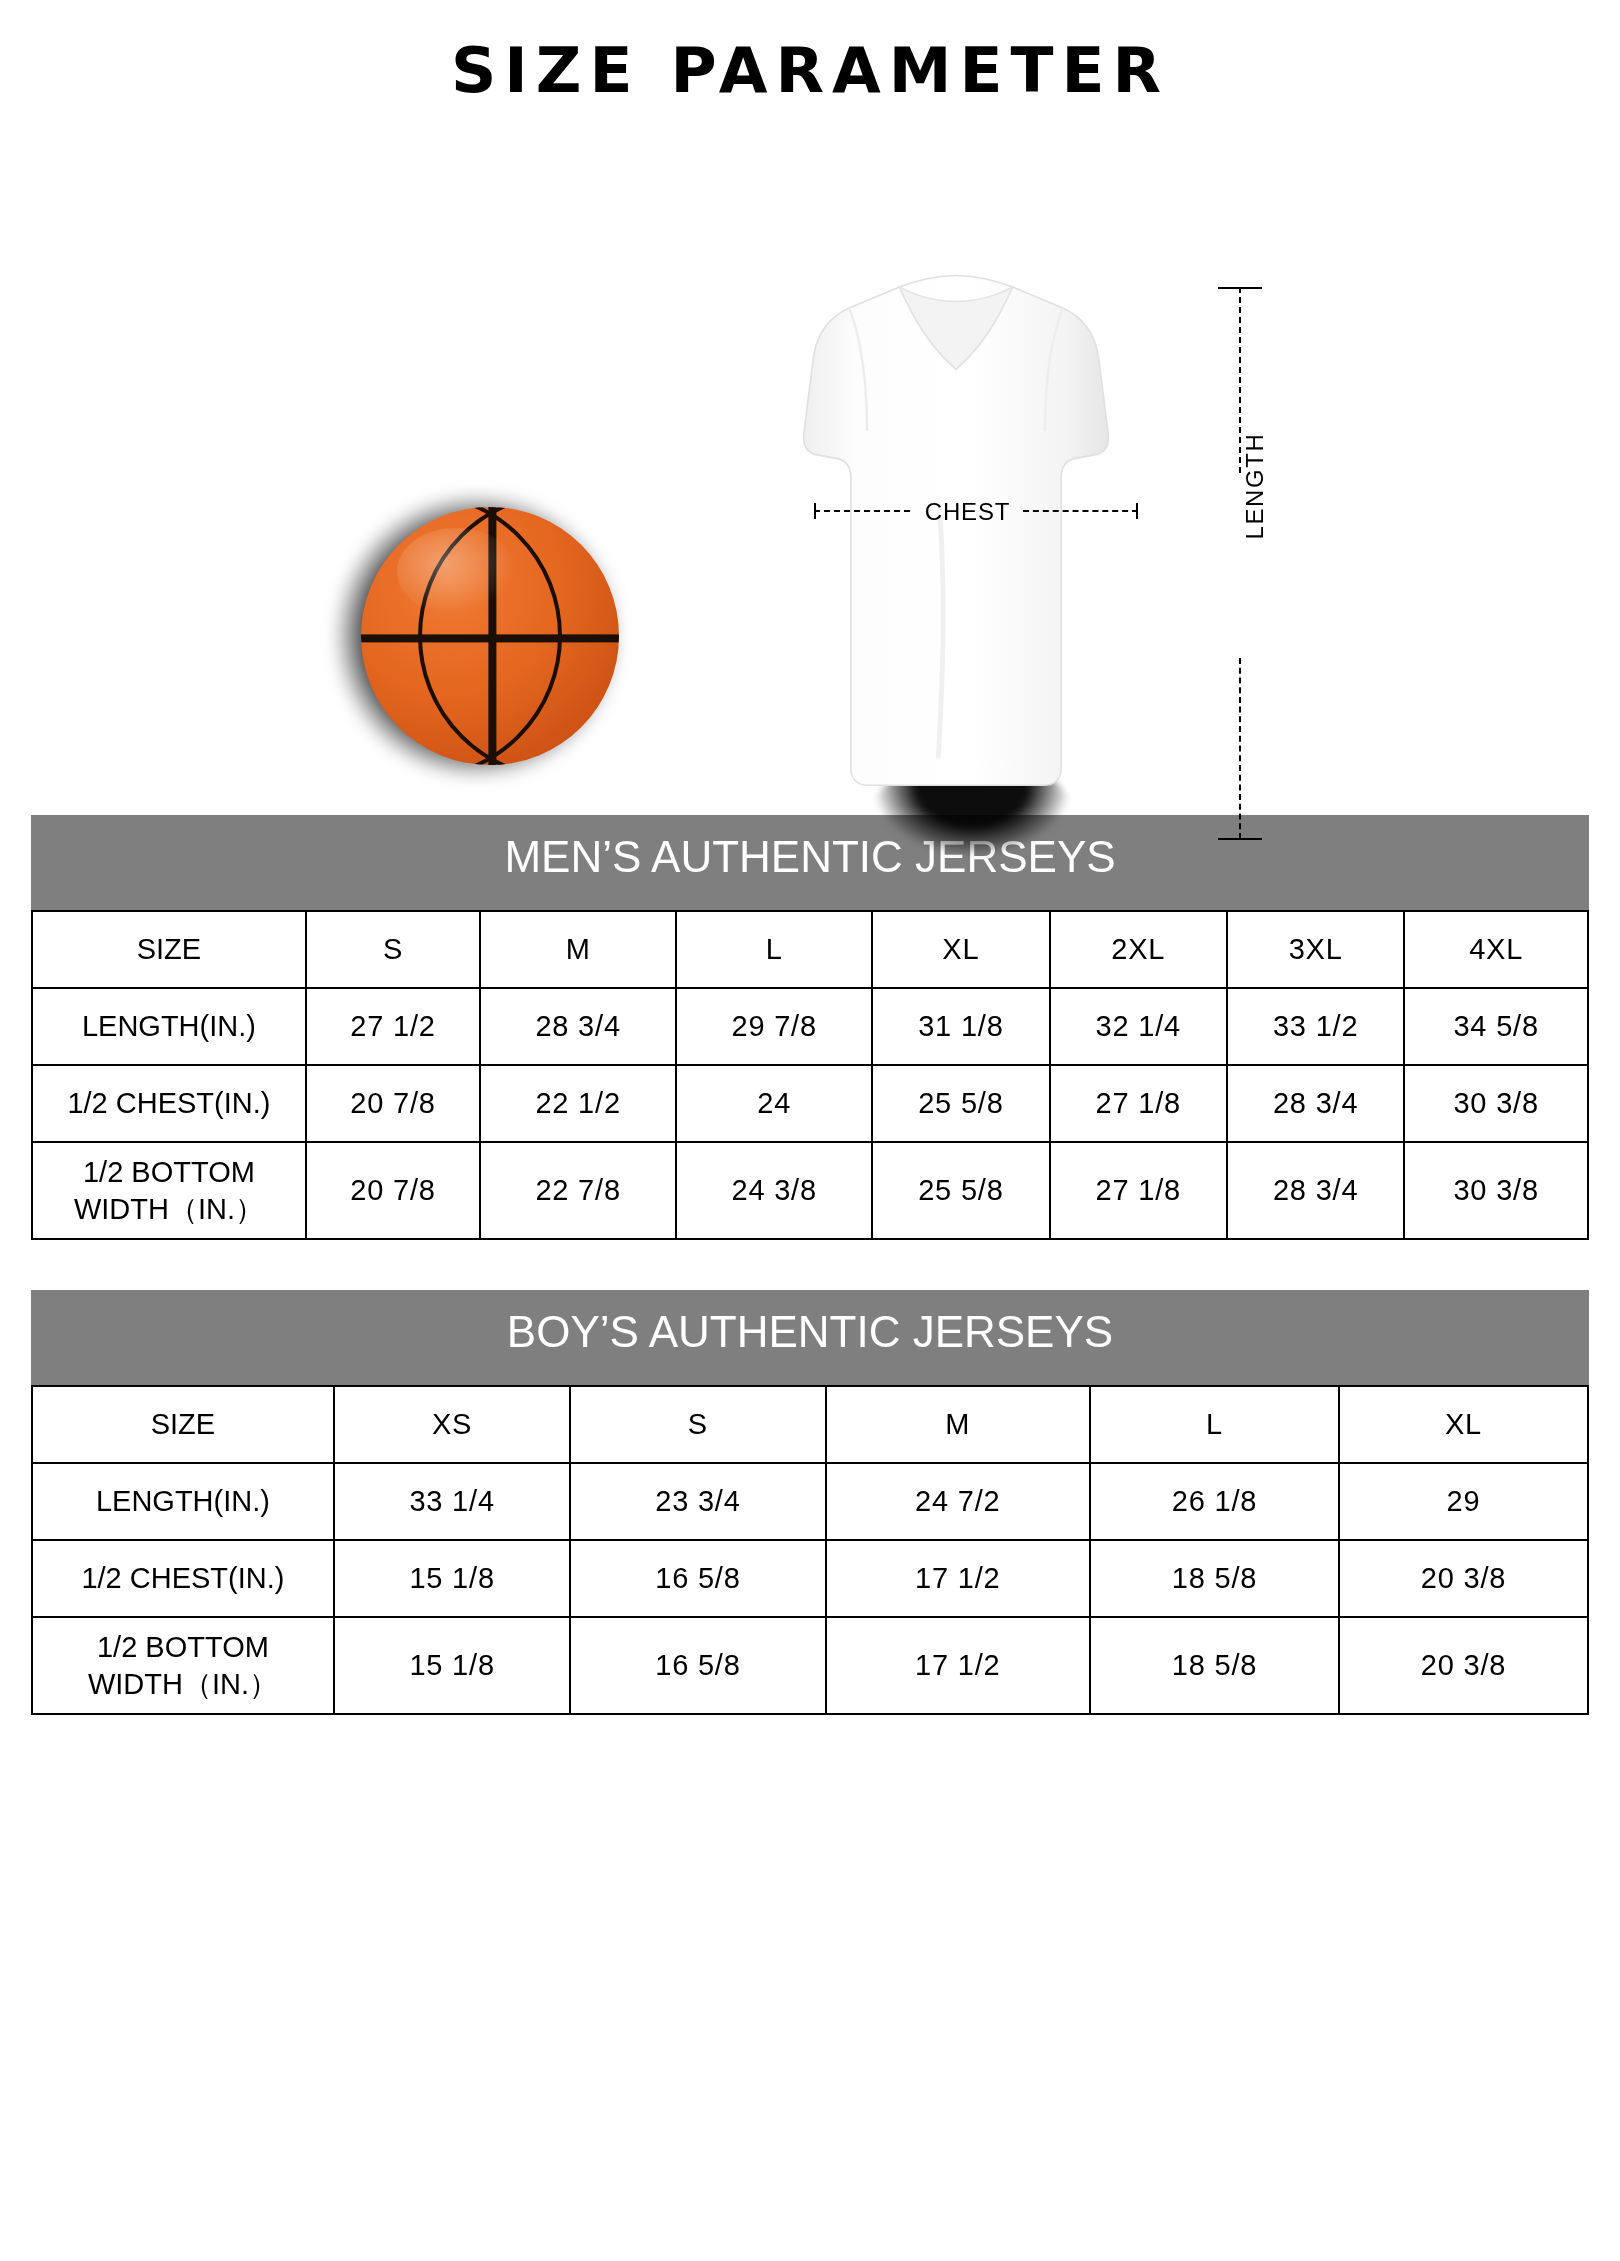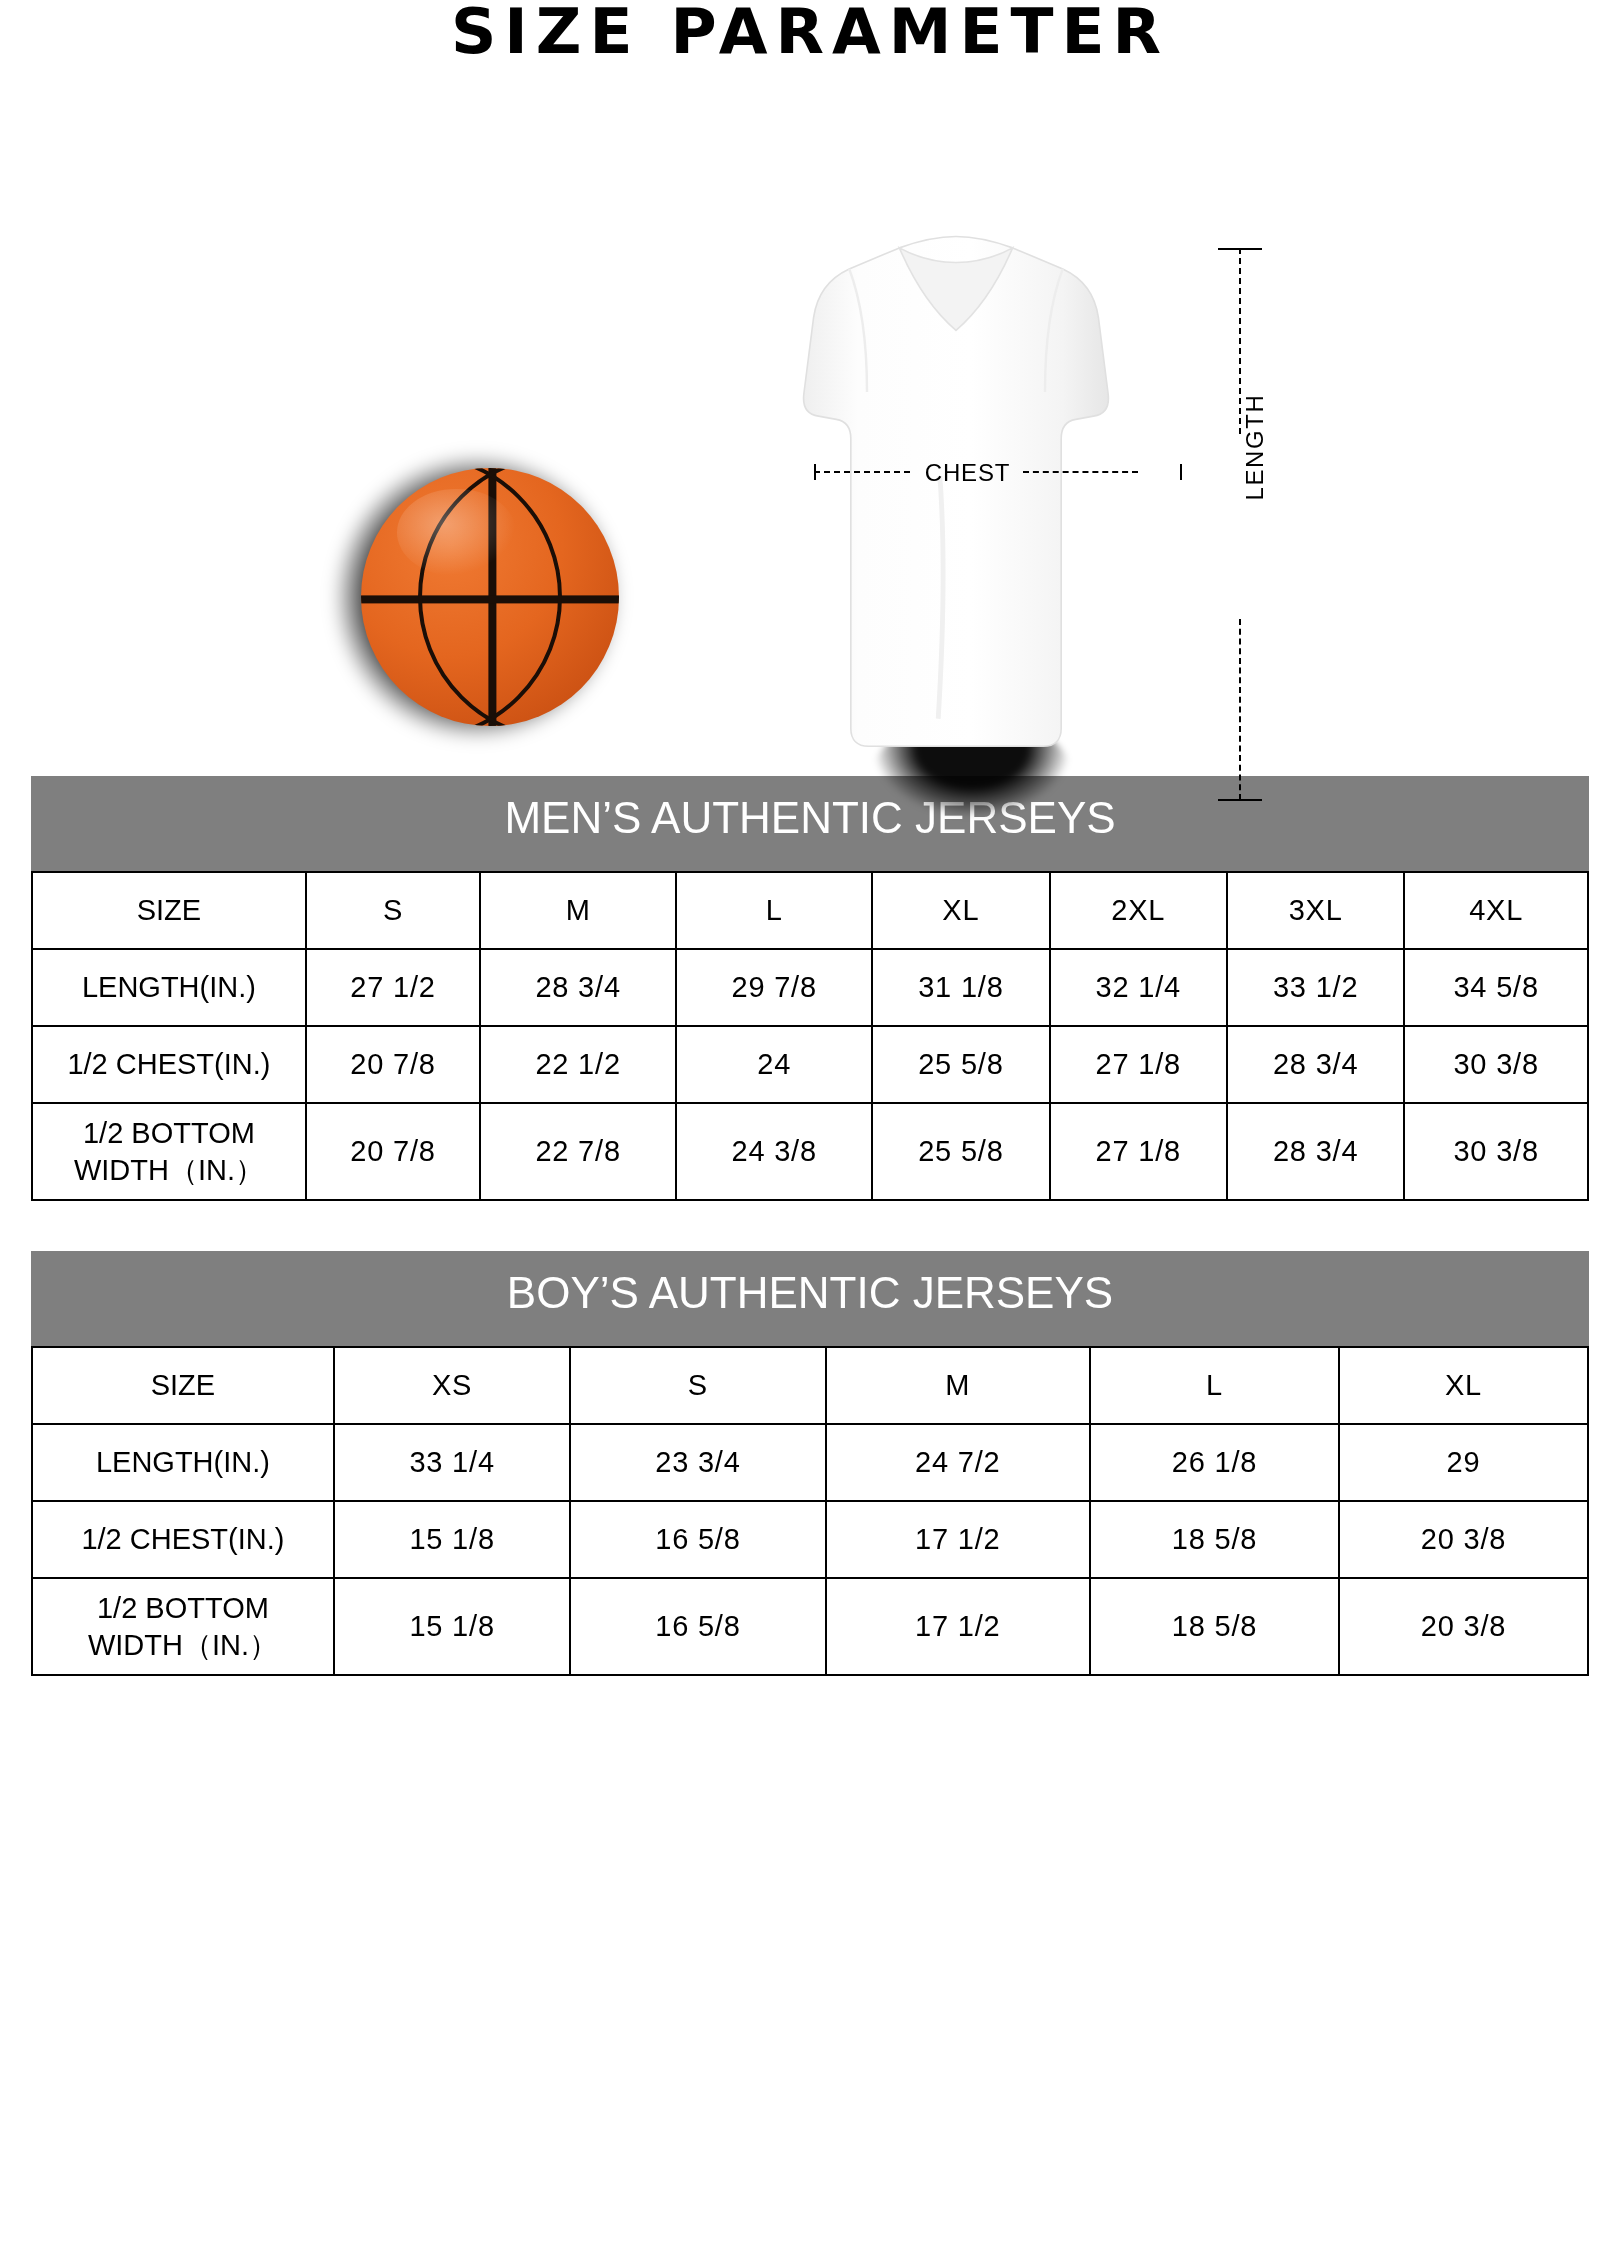--- a/index.html
+++ b/index.html
@@ -22,20 +22,21 @@
     box-sizing: border-box;
   }
 
   
   .title {
     text-align: center;
     font-family: "DejaVu Sans", sans-serif;
     font-weight: bold;
     font-size: 63px;
     letter-spacing: 8px;
+    padding-top: 39px;
     line-height: 1.0;
   }
 
   
   .illus {
     position: relative;
     height: 713px;
   }
 
   
@@ -137,21 +138,20 @@
     top: 0;
   }
 
   
   .chest-line {
     position: absolute;
     left: 814px;
     top: 401px;
     width: 324px;
     height: 16px;
-    padding-left: 44px;
   }
   .chest-line .dash {
     position: absolute;
     top: 7.3px;
     height: 0;
     border-top: 2.4px dashed #000;
   }
   .chest-line .dash.left { left: 0; width: 96px; }
   .chest-line .dash.right { left: 209px; width: 115px; }
   .chest-line .cap {

